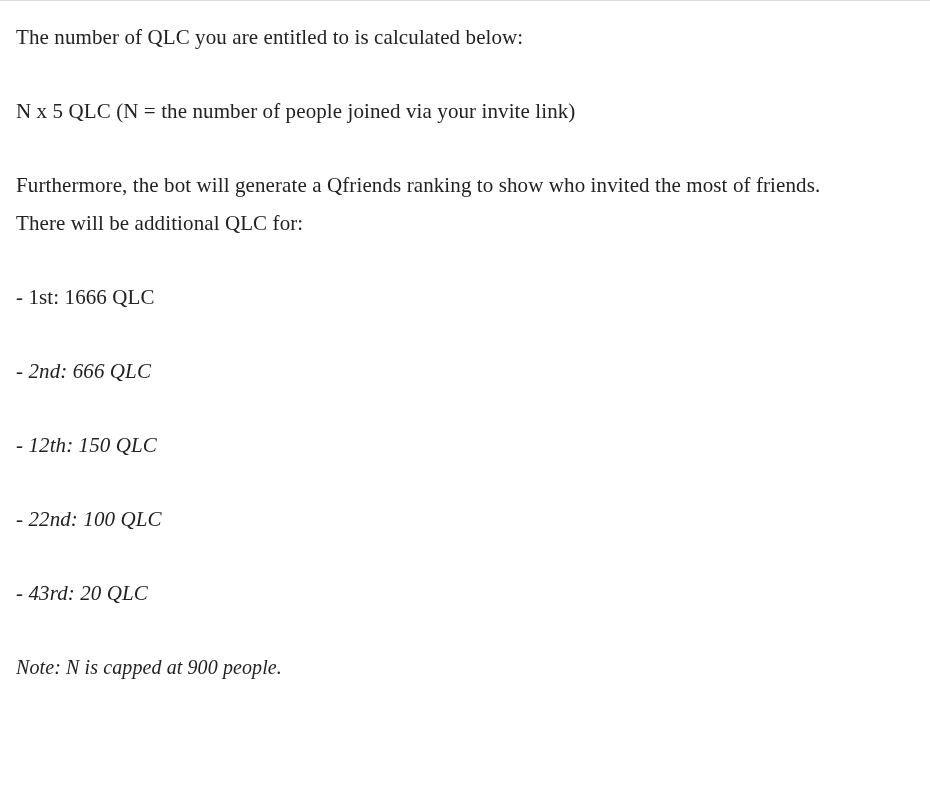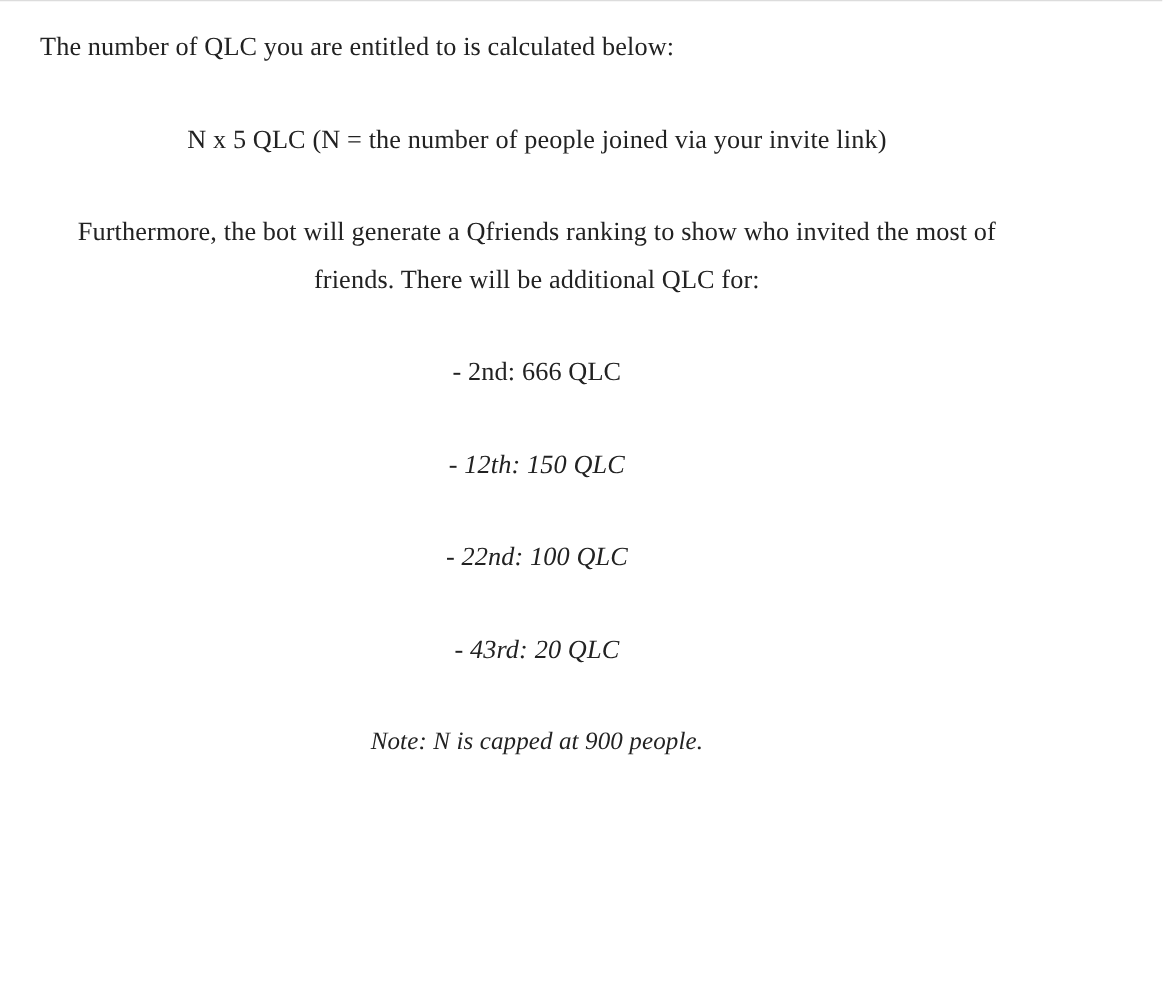--- a/index.html
+++ b/index.html
@@ -12,21 +12,21 @@
     background: #ffffff;
     font-family: "Liberation Serif", "DejaVu Serif", serif;
     color: #2b2b2b;
     overflow: hidden;
   }
   .page {
     position: relative;
     width: 859px;
     height: 791px;
     box-sizing: border-box;
-    padding: 0 32px;
+    padding: 0 16px;
   }
   .top-rule {
     position: absolute;
     top: 0;
     left: 0;
     width: 930px;
     height: 1px;
     background: #dcdcdc;
   }
   .content {
@@ -34,21 +34,20 @@
   }
   p.para {
     margin: 0 0 0 0;
     font-size: 21px;
     line-height: 38px;
     color: #222222;
     letter-spacing: 0.1px;
   }
   p.para + p.para {
     margin-top: 36px;
-    text-align: center;
   }
   p.para.tight + p.para.tight {
     font-style: italic;
   }
   p.note {
     font-style: italic;
     font-size: 20px;
   }
   .eq {
     font-family: "Liberation Serif", "DejaVu Serif", serif;
@@ -62,20 +61,21 @@
   <div class="top-rule"></div>
 
   <div class="content">
 
     <p class="para">The number of QLC you are entitled to is calculated below:</p>
 
     <p class="para eq">N x 5 QLC (N = the number of people joined via your invite link)</p>
 
     <p class="para">Furthermore, the bot will generate a Qfriends ranking to show who invited the most of friends. There will be additional QLC for:</p>
 
+    <p class="para tight">- 1st: 1666 QLC</p>
 
     <p class="para tight">- 2nd: 666 QLC</p>
 
 
     <p class="para tight">- 12th: 150 QLC</p>
 
     <p class="para tight">- 22nd: 100 QLC</p>
 
     <p class="para tight">- 43rd: 20 QLC</p>
 

